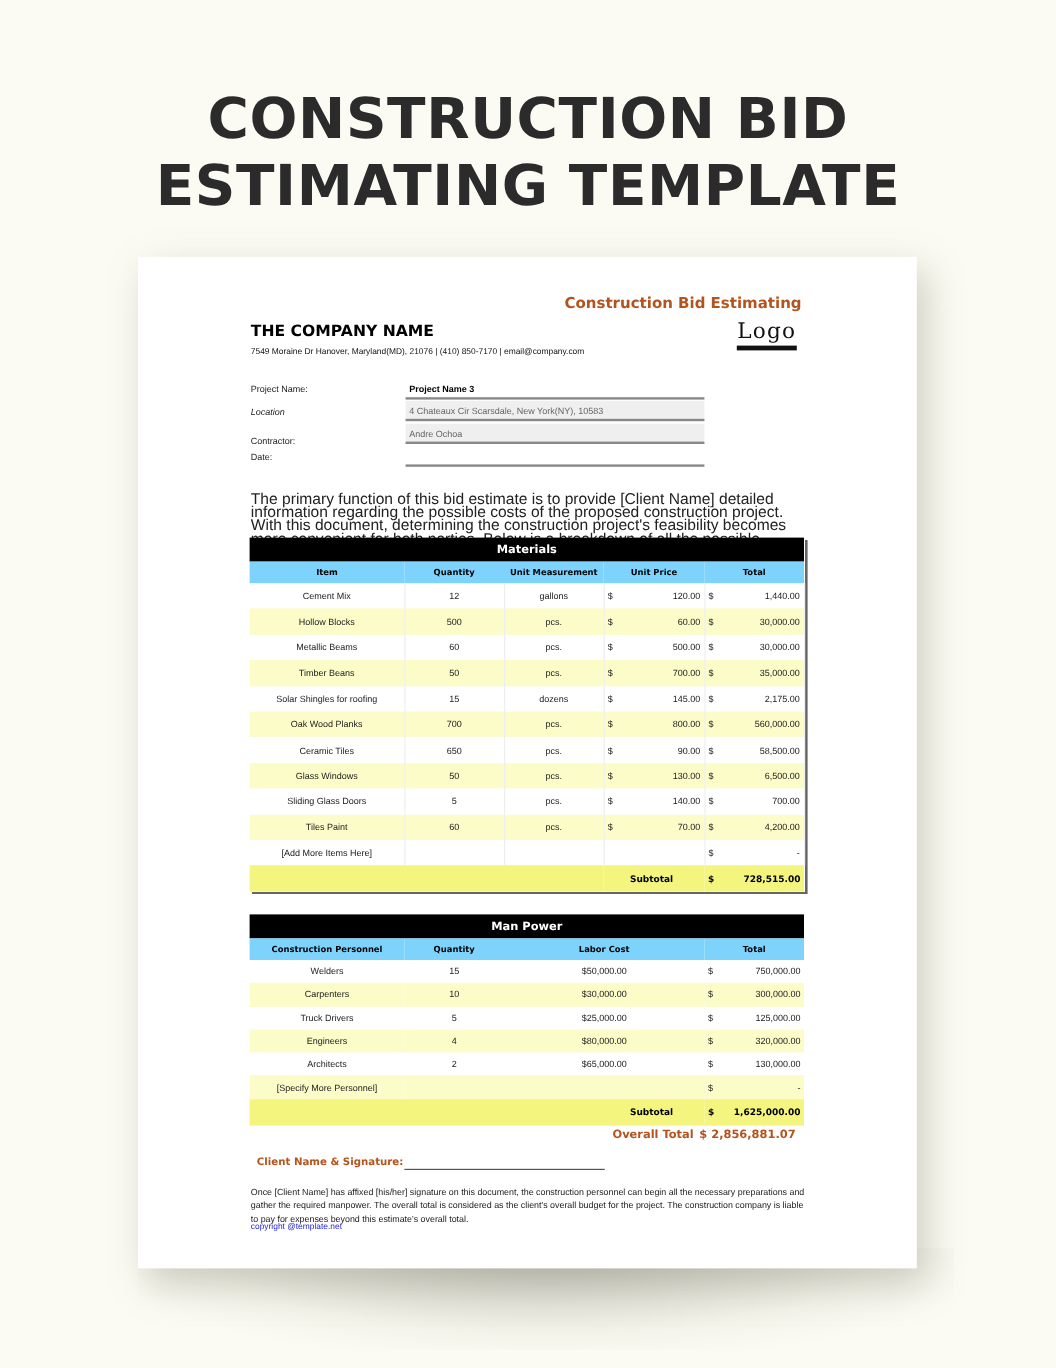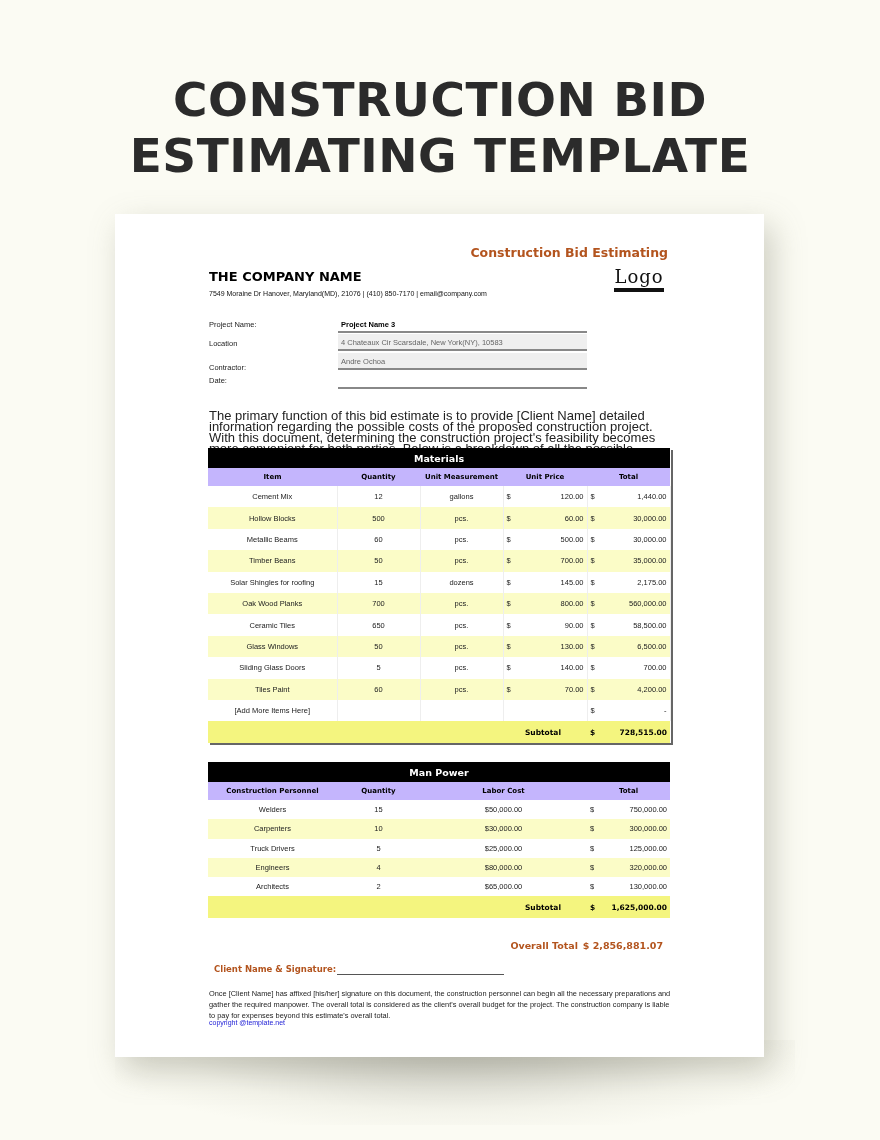--- a/index.html
+++ b/index.html
@@ -68,21 +68,21 @@
   }
 
   table { border-collapse: collapse; position: absolute; left: 93px; width: 462px; table-layout: fixed; }
   .materials { top: 234px; box-shadow: 2px 2px 0 #666; }
   .manpower { top: 548px; }
   th.section-title {
     background: #000; color: #fff; font-family: "DejaVu Sans", sans-serif;
     font-weight: bold; font-size: 9.5px; height: 20px; text-align: center;
   }
   th.col {
-    background: #c4b5fd; font-family: "DejaVu Sans", sans-serif; font-weight: bold;
+    background: #7dd3fc; font-family: "DejaVu Sans", sans-serif; font-weight: bold;
     font-size: 7px; height: 18px; text-align: center; color: #000;
   }
   td {
     font-size: 7.5px; color: #222; height: 21.4px; padding: 0 3px;
     border-right: 1px solid #eeeeee; white-space: nowrap;
   }
   .manpower td { height: 19.3px; border-right: none; }
   tr.alt td { background: #fbfcc7; }
   tr.sub td { background: #f4f57f; font-weight: bold; color: #000; font-family: "DejaVu Sans", sans-serif; font-size: 7.5px; border-right: none; height: 22px; }
   .c { text-align: center; }
@@ -125,21 +125,21 @@
   <div class="company-name">THE COMPANY NAME</div>
   <div class="company-address">7549 Moraine Dr Hanover, Maryland(MD), 21076 | (410) 850-7170 | email@company.com</div>
   <div class="logo">
     <div class="logo-text">Logo</div>
     <div class="logo-bar"></div>
   </div>
 
   <div class="info-row" style="top:106px;">Project Name:</div>
   <div class="info-value bold" style="top:102px;">Project Name 3</div>
 
-  <div class="info-row" style="top:125px;">Location</div>
+  <div class="info-row" style="top:125px;font-style:italic;">Location</div>
   <div class="info-value shaded" style="top:120px;">4 Chateaux Cir Scarsdale, New York(NY), 10583</div>
 
   <div class="info-row" style="top:149px;">Contractor:</div>
   <div class="info-value shaded" style="top:139px;">Andre Ochoa</div>
 
   <div class="info-row" style="top:162px;">Date:</div>
   <div class="info-value empty" style="top:158px;"></div>
 
   <div class="intro-text">The primary function of this bid estimate is to provide [Client Name] detailed information regarding the possible costs of the proposed construction project. With this document, determining the construction project's feasibility becomes more convenient for both parties. Below is a breakdown of all the possible expenses for the construction operation.</div>
 
@@ -431,20 +431,31 @@
           <td class="l">Architects</td>
           <td class="c">2</td>
           <td class="c">$65,000.00</td>
           <td class="" style="display: table-cell;">
             <div style="display: flex; justify-content: space-between;">
               <span>$</span>
               <span>130,000.00</span>
             </div>
           </td>
         </tr>
+        <tr class="alt">
+          <td class="l">[Specify More Personnel]</td>
+          <td class="c"></td>
+          <td class="c"></td>
+          <td class="" style="display: table-cell;">
+            <div style="display: flex; justify-content: space-between;">
+              <span>$</span>
+              <span>-</span>
+            </div>
+          </td>
+        </tr>
         <tr class="sub">
           <td class="" colspan="2"></td>
           <td class="r" style="padding-right: 26px;">Subtotal</td>
           <td class="" style="display: table-cell;">
             <div style="display: flex; justify-content: space-between;">
               <span>$</span>
               <span>1,625,000.00</span>
             </div>
           </td>
         </tr>

